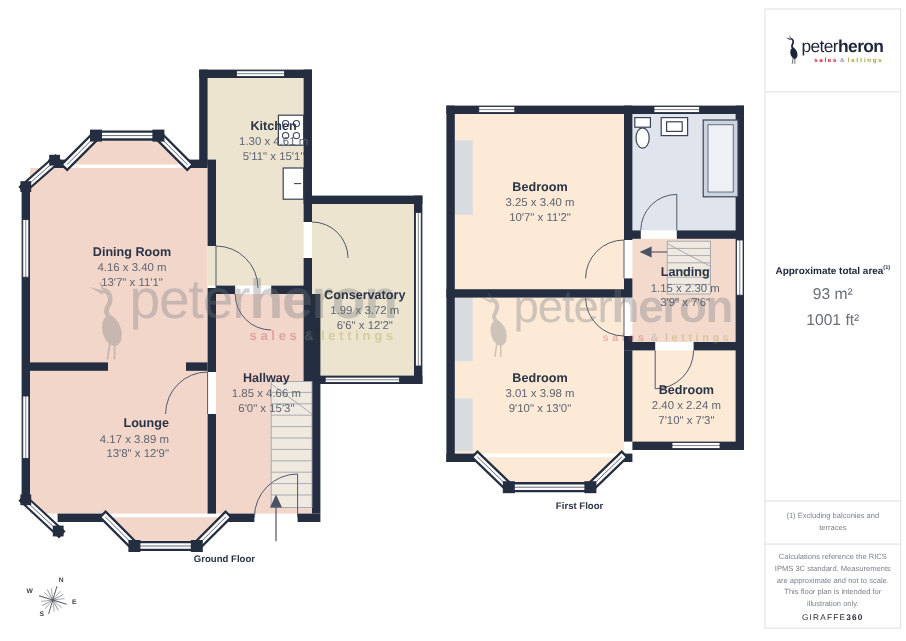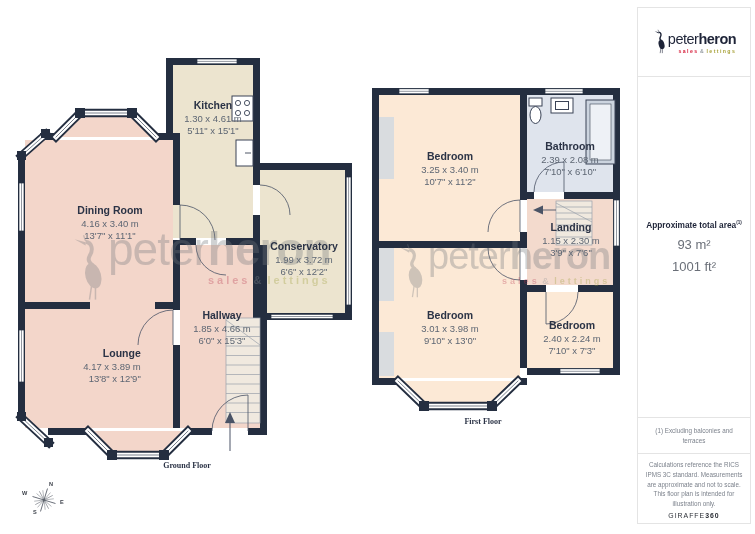--- a/index.html
+++ b/index.html
@@ -2,21 +2,21 @@
 <html><head>
 <meta charset="utf-8">
 <style>
   html,body{margin:0;padding:0;background:#fff;}
   #stage{position:relative;width:755px;height:534px;background:#ffffff;overflow:hidden;
          font-family:"Liberation Sans","DejaVu Sans",sans-serif;}
   svg.plan{position:absolute;left:0;top:0;}
   .room-label{position:absolute;transform:translateX(-50%);text-align:center;white-space:nowrap;z-index:5;}
   .room-label .rname{font-size:10.5px;font-weight:bold;color:#2b3346;line-height:1.3;}
   .room-label .rdim{font-size:9.5px;color:#5d6673;line-height:1.32;}
-  .floor-label{position:absolute;transform:translateX(-50%);font-size:8px;font-weight:bold;color:#2b3346;z-index:5;white-space:nowrap;font-family:Liberation Serif, serif;}
+  .floor-label{position:absolute;transform:translateX(-50%);font-size:8px;font-weight:bold;color:#2b3346;z-index:5;white-space:nowrap;}
   
   .wm{position:absolute;display:flex;align-items:flex-start;z-index:4;opacity:.33;pointer-events:none;}
   .wm .wm-text{display:flex;flex-direction:column;}
   .wm .wm-brand{color:#74787d;letter-spacing:-1px;line-height:.95;}
   .wm .wm-brand .b{font-weight:600;}
   .wm .wm-tag{align-self:flex-end;font-weight:bold;margin-top:2px;}
   .wm .tag-sales{color:#b93a52;letter-spacing:3px;}
   .wm .tag-amp{color:#8d9196;letter-spacing:3px;}
   .wm .tag-lettings{color:#9fa03e;letter-spacing:3px;}
   .wm-gf .wm-brand{font-size:46px;}
@@ -314,21 +314,21 @@
       <ellipse cx="12.5" cy="25" rx="4.6" ry="7.6" fill="#74787d" transform="rotate(-15 12.5 25)"></ellipse>
       <line x1="11.5" y1="31" x2="10.3" y2="39" stroke="#74787d" stroke-width="0.9"></line>
       <line x1="13.8" y1="31.5" x2="13.8" y2="39" stroke="#74787d" stroke-width="0.9"></line>
     </svg>
     <div class="wm-text">
       <div class="wm-brand"><span>peter</span><span class="b">heron</span></div>
       <div class="wm-tag"><span class="tag-sales">sales</span> <span class="tag-amp">&amp;</span> <span class="tag-lettings">lettings</span></div>
     </div>
   </div>
 
-  <div class="room-label" style="left:213px;top:99px;">
+  <div class="room-label" style="left:228px;top:99px;">
     <div class="rname">Kitchen</div>
     <div class="rdim">1.30 x 4.61 m</div>
     <div class="rdim">5'11" x 15'1"</div>
   </div>
   <div class="room-label" style="left:110px;top:204px;">
     <div class="rname">Dining Room</div>
     <div class="rdim">4.16 x 3.40 m</div>
     <div class="rdim">13'7" x 11'1"</div>
   </div>
   <div class="room-label" style="left:304px;top:240px;">
@@ -344,25 +344,20 @@
   <div class="room-label" style="left:112px;top:347px;text-align:right;">
     <div class="rname">Lounge</div>
     <div class="rdim">4.17 x 3.89 m</div>
     <div class="rdim">13'8" x 12'9"</div>
   </div>
 
   <div class="room-label" style="left:450px;top:150px;">
     <div class="rname">Bedroom</div>
     <div class="rdim">3.25 x 3.40 m</div>
     <div class="rdim">10'7" x 11'2"</div>
-  </div>
-  <div class="room-label" style="left:570px;top:140px;">
-    <div class="rname">Bathroom</div>
-    <div class="rdim">2.39 x 2.08 m</div>
-    <div class="rdim">7'10" x 6'10"</div>
   </div>
   <div class="room-label" style="left:571px;top:221px;">
     <div class="rname">Landing</div>
     <div class="rdim">1.15 x 2.30 m</div>
     <div class="rdim">3'9" x 7'6"</div>
   </div>
   <div class="room-label" style="left:450px;top:309px;">
     <div class="rname">Bedroom</div>
     <div class="rdim">3.01 x 3.98 m</div>
     <div class="rdim">9'10" x 13'0"</div>

